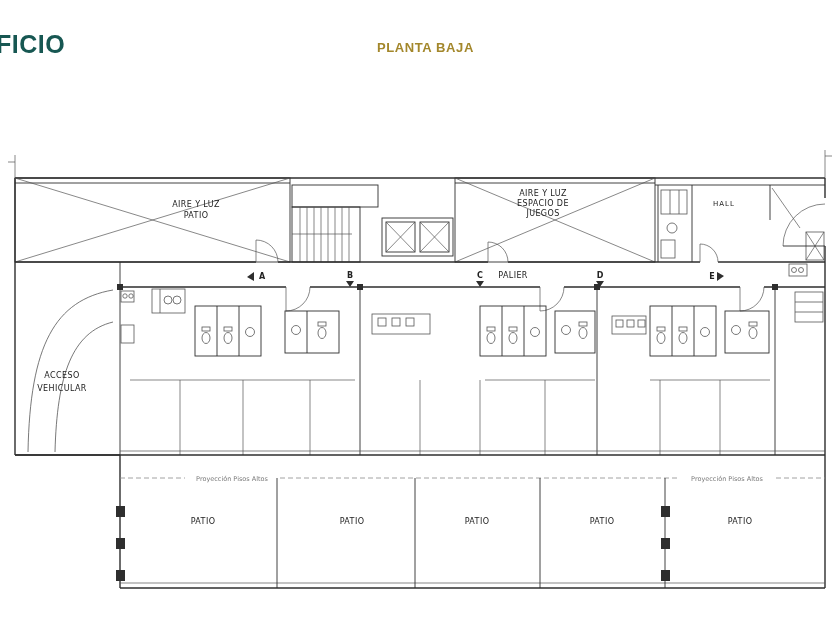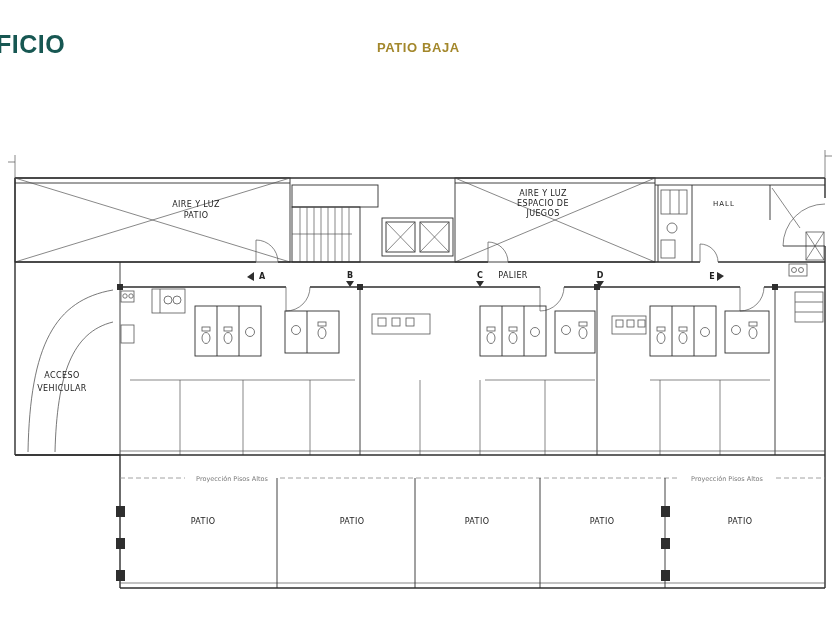--- a/index.html
+++ b/index.html
@@ -20,21 +20,21 @@
   .lbl-sm{font-family:"DejaVu Sans",sans-serif;font-size:7px;fill:#222;letter-spacing:1px;}
   .lbl-gray{font-family:"DejaVu Sans",sans-serif;font-size:6.5px;fill:#7a7a7a;}
   .marker{font-family:"DejaVu Sans",sans-serif;font-size:8px;font-weight:700;fill:#222;}
 </style>
 </head>
 <body>
 
 <div class="page">
 
   <div class="title">FICIO</div>
-  <div class="subtitle">PATIO BAJA</div>
+  <div class="subtitle">PLANTA BAJA</div>
 
   <svg width="840" height="630" viewBox="0 0 840 630">
 
     <g>
       <path class="wall" d="M 15 178 H 825"></path>
       <path class="wall" d="M 825 178 V 198 M 825 246 V 588"></path>
       <path class="wall" d="M 825 588 H 120"></path>
       <path class="wall" d="M 120 588 V 455 M 120 455 H 15 M 15 455 V 178"></path>
       <path class="wall2" d="M 15 183 H 290 M 455 183 H 655 M 655 185 H 825"></path>
       <path class="thin" d="M 120 583 H 825"></path>

